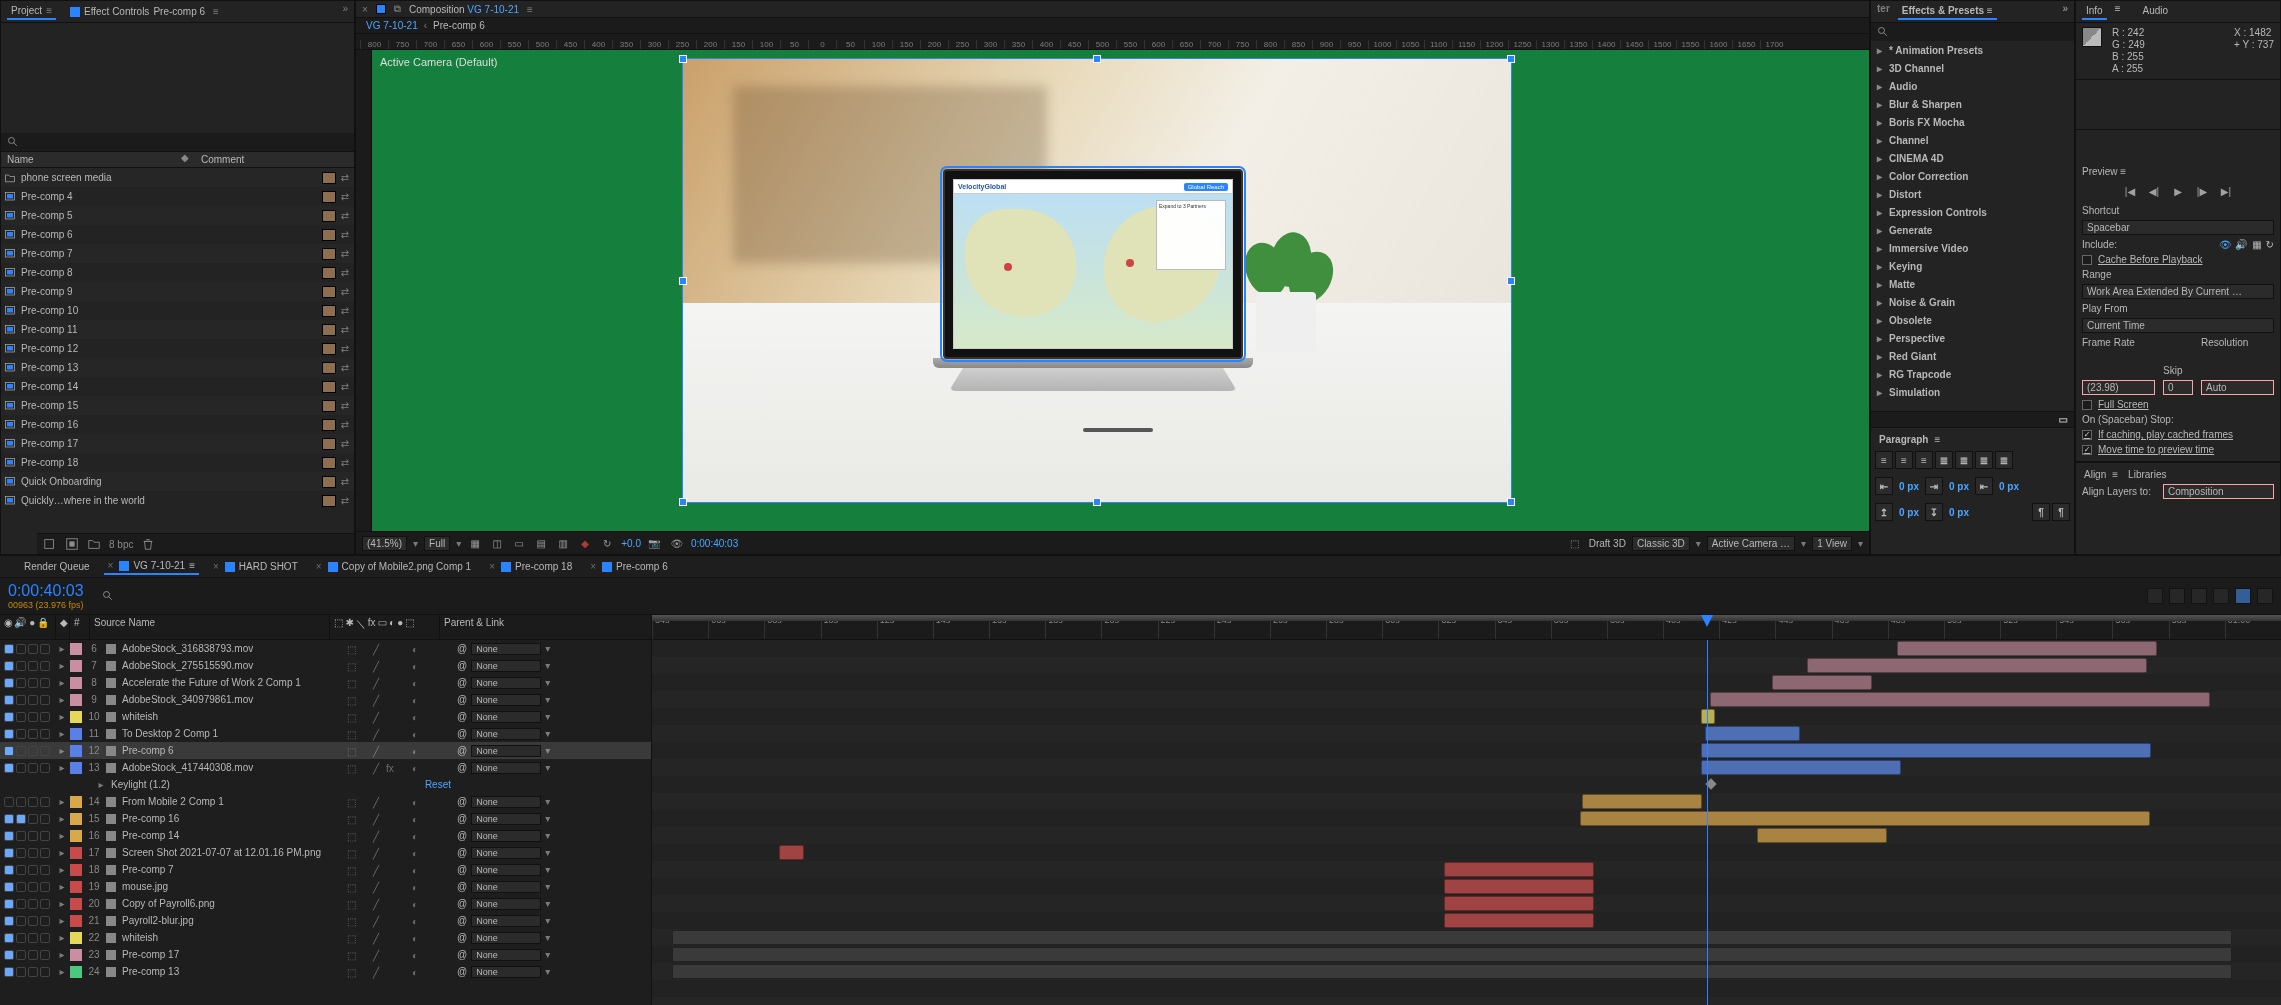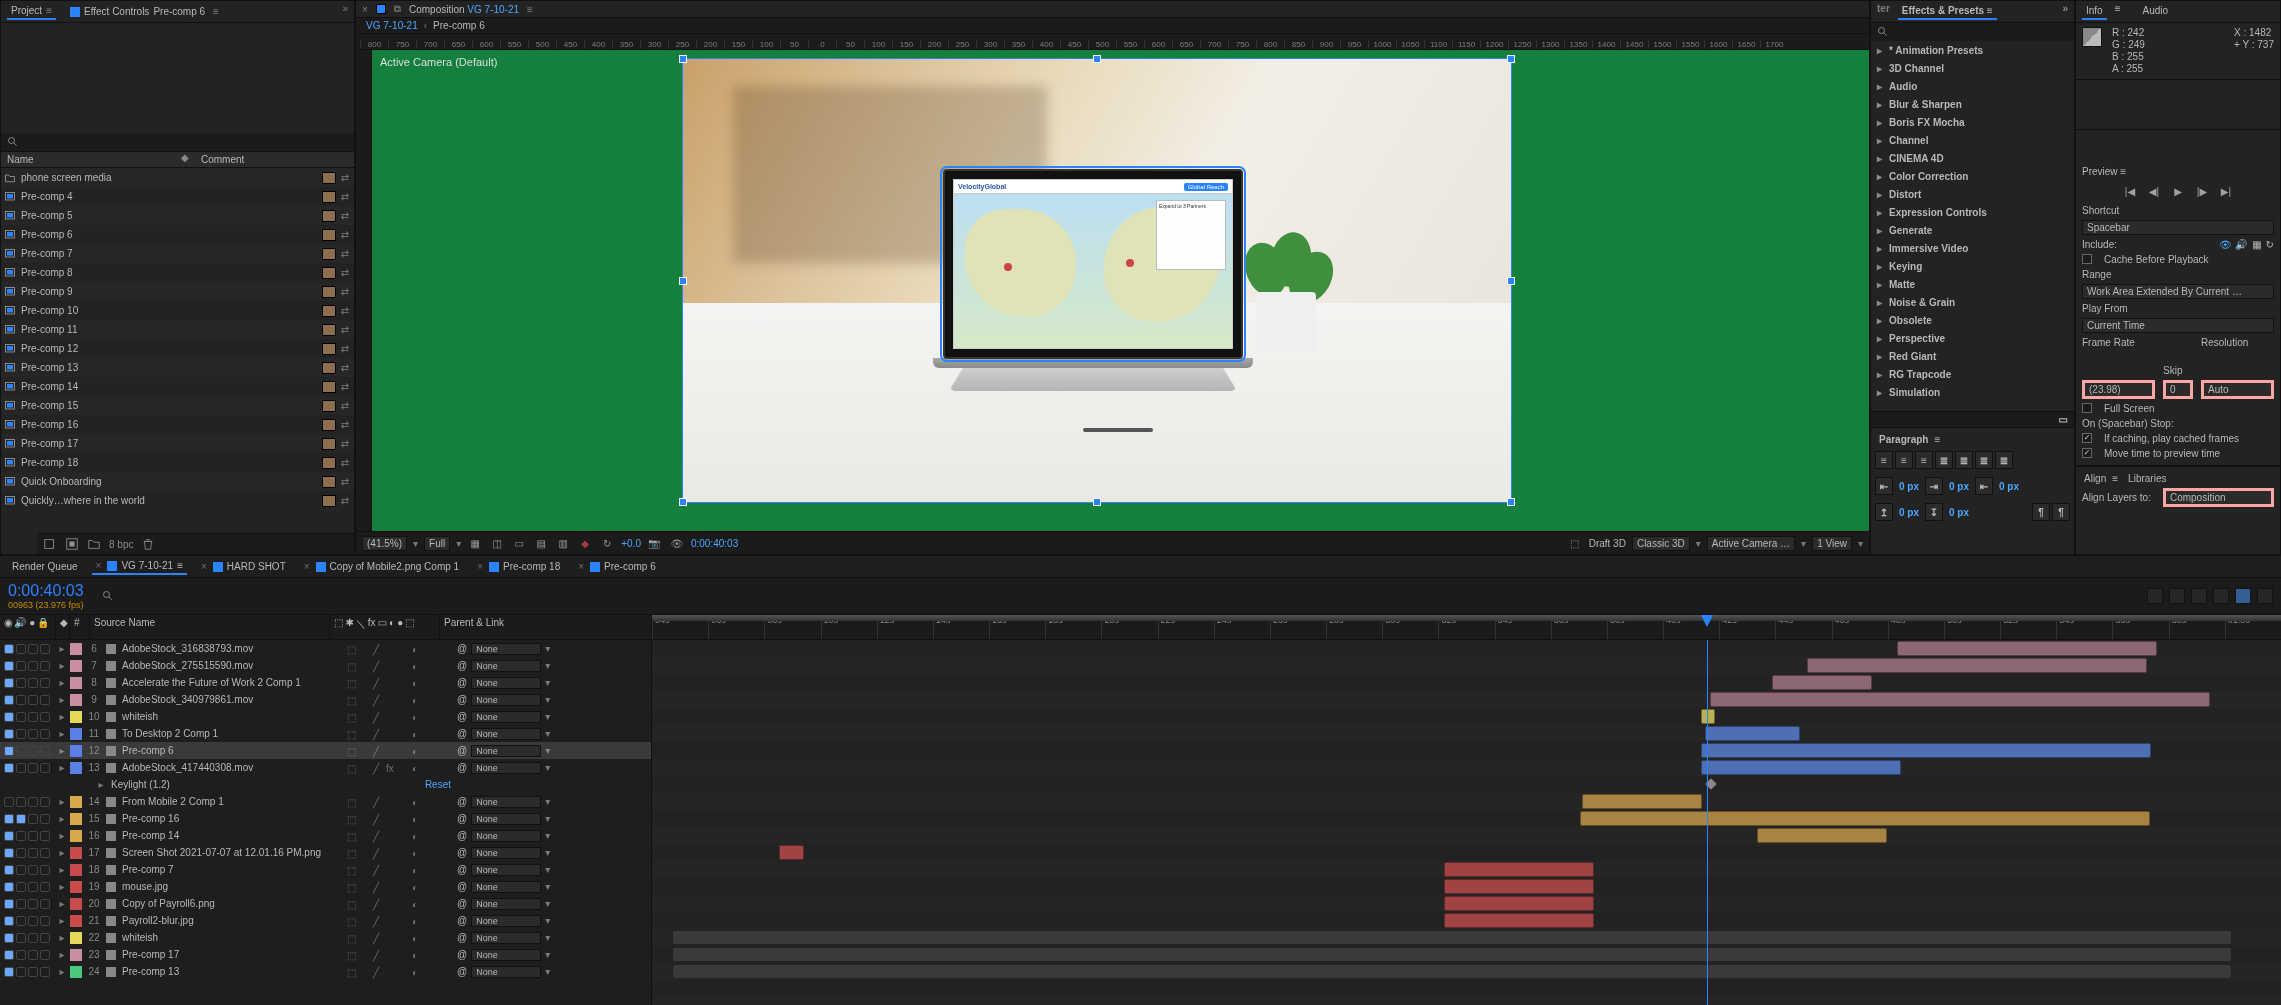--- a/index.html
+++ b/index.html
@@ -95,28 +95,28 @@
 .info-swatch{width:20px;height:20px;background:linear-gradient(135deg,#888 50%,#bbb 50%);border:1px solid #111;}
 .info-col{display:flex;flex-direction:column;line-height:1.2;}
 .info-blank{flex:0 0 50px;border-bottom:1px solid #111;}
 .preview{padding:4px;border-bottom:1px solid #111;}
 .prev-head{padding:2px;margin-top:30px;}
 .transport{display:flex;justify-content:center;gap:8px;padding:4px 0;}
 .transport .tbtn{width:16px;height:16px;display:flex;align-items:center;justify-content:center;opacity:0.85;}
 .prev-field{display:flex;justify-content:space-between;padding:2px;}
 .prev-field .dd{background:#2b2b2b;border:1px solid #111;padding:1px 4px;width:100%;}
 .prev-row{display:flex;gap:8px;padding:2px;}
-.prev-row .dd{background:#2b2b2b;border:3px solid #fca5a5;padding:1px 4px;flex:1;}
-.chk{display:flex;gap:12px;padding:2px;}
+.prev-row .dd{background:#2b2b2b;border:1px solid #fca5a5;padding:1px 4px;flex:1;}
+.chk{display:flex;align-items:center;gap:6px;padding:2px;text-decoration:underline;}
 .chk .box{width:10px;height:10px;border:1px solid #666;background:#1b1b1b;}
 .chk .box.on::after{content:"✓";font-size:8px;color:#ccc;display:block;text-align:center;line-height:8px;}
 
 
 .timeline{grid-column:1 / span 4;display:flex;flex-direction:column;background:#1e1e1e;border-top:1px solid #111;}
-.tl-tabs{display:flex;align-items:center;gap:10px;padding:2px 8px;border-bottom:1px solid #111;}
+.tl-tabs{display:flex;align-items:center;gap:10px;padding:2px 20px;border-bottom:1px solid #111;}
 .tl-tab{display:flex;align-items:center;gap:4px;padding:2px 4px;}
 .tl-tab.active{border-bottom:2px solid #2a83ff;}
 .tl-tab .sq{width:10px;height:10px;background:#2a83ff;}
 .tl-head{display:flex;align-items:center;padding:4px 8px;background:#1b1b1b;border-bottom:1px solid #111;gap:8px;}
 .timecode{color:#2a83ff;font-size:16px;}
 .fps{font-size:9px;color:#c48a00;}
 .tl-head .search{display:flex;align-items:center;margin-left:10px;}
 .tl-head .icons{margin-left:auto;display:flex;gap:6px;}
 .tl-head .icons .i{width:16px;height:16px;background:#2b2b2b;border:1px solid #111;opacity:0.8;}
 .tl-ruler-row{display:flex;background:#1b1b1b;border-bottom:1px solid #111;}

